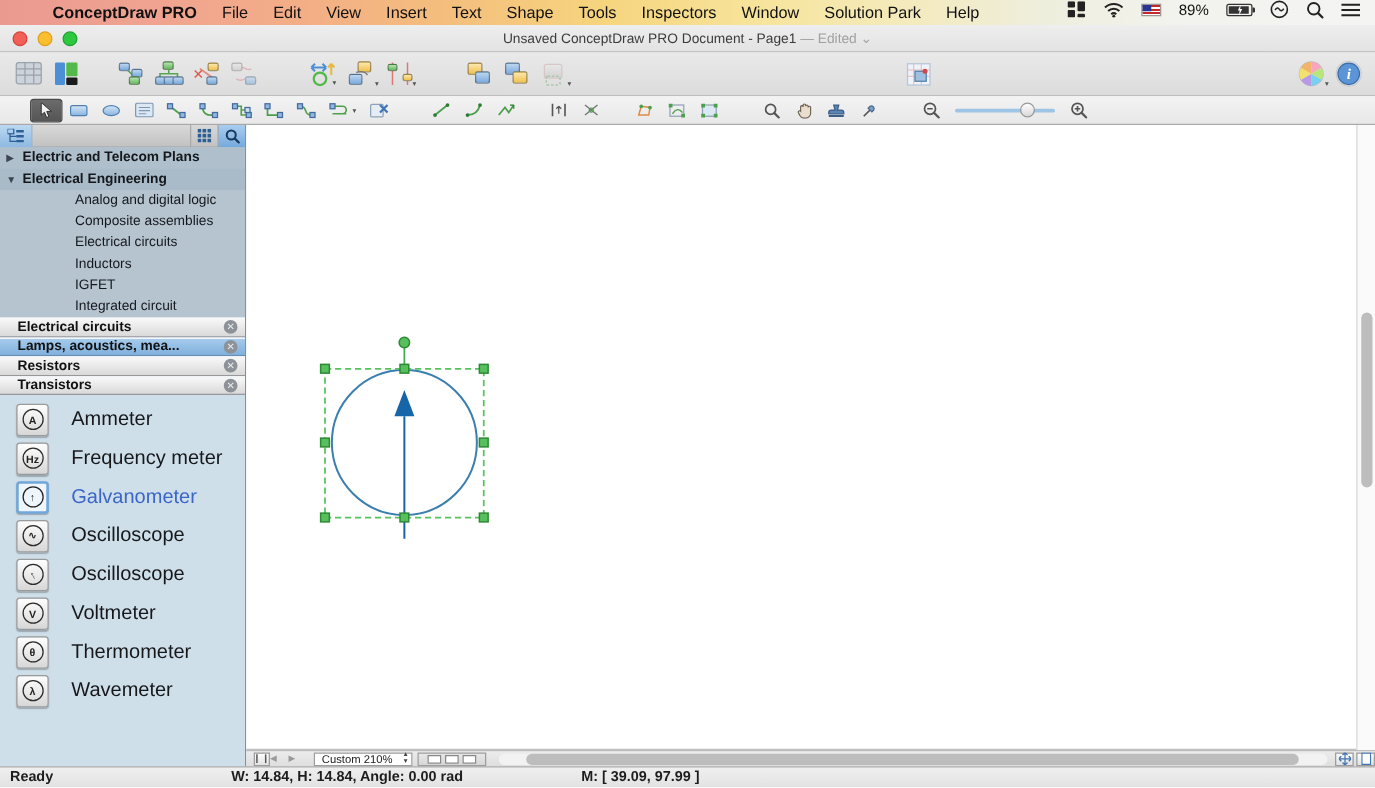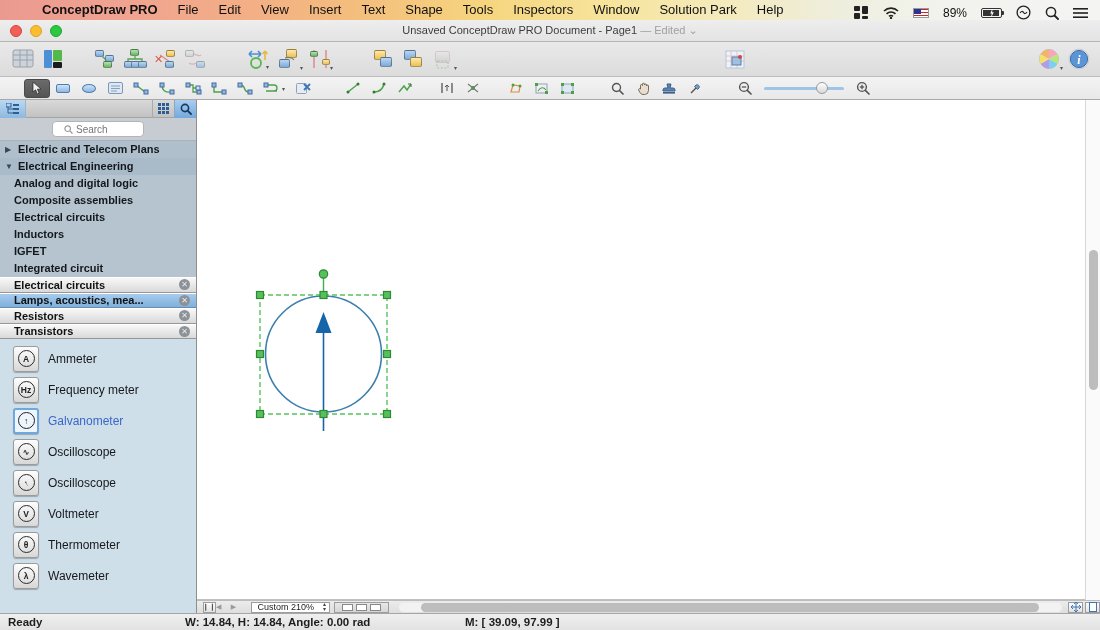--- a/index.html
+++ b/index.html
@@ -4,21 +4,21 @@
 <style>
   * { margin:0; padding:0; box-sizing:border-box; }
   html,body { width:1100px; height:630px; overflow:hidden;
     font-family:"Liberation Sans","DejaVu Sans",sans-serif; }
   body { position:relative; background:#fff; font-size:12px; color:#1a1a1a; }
 
   
   .menubar { position:absolute; left:0; top:0; width:1100px; height:20px;
     background:linear-gradient(90deg,#eb9a90 0%,#f0a490 12%,#f3ae86 22%,#f4bd7d 32%,
       #f6d57e 44%,#f7e59e 56%,#f4eabd 66%,#eeeedd 76%,#f2f3ee 86%,#f4f5f3 100%);
-    display:flex; align-items:flex-end; font-size:13px; color:#111; }
+    display:flex; align-items:flex-start; font-size:13px; color:#111; }
   .menubar .apple { margin:0 18px 0 14px; font-size:14px; }
   .menu-item { padding:0 10px; height:20px; line-height:20px; white-space:nowrap; }
   .menu-item.bold { font-weight:700; }
   .menubar-right { margin-left:auto; display:flex; align-items:center; gap:14px; padding-right:12px; }
   .mbicon { display:inline-flex; align-items:center; }
   .batt-pct { font-size:12px; }
   .flag { width:16px; height:10px; position:relative;
     background:repeating-linear-gradient(#c62828 0 1.5px,#fff 1.5px 3px); border:0.5px solid #999; }
   .flag:before { content:""; position:absolute; left:0; top:0; width:7px; height:5px; background:#283593; }
   .battery { width:21px; height:10px; border:1px solid #333; border-radius:2px; position:relative; }
@@ -84,40 +84,40 @@
     font-size:10px; color:#999; display:flex; align-items:center; justify-content:center; gap:3px; }
   .search-field input { border:none; outline:none; width:56px; font-size:10px; background:transparent;
     font-family:"Liberation Sans",sans-serif; }
 
   .tree { background:#b6c4d0; }
   .tree-row { height:17px; line-height:17px; font-size:11px; font-weight:700; color:#14181c;
     padding-left:18px; position:relative; white-space:nowrap; }
   .tree-row .arr { position:absolute; left:5px; width:10px; font-size:8px; color:#3c4650; }
   .tree-row.top { background:#b0bfcc; }
   .tree-row.open { background:#a9bac9; }
-  .tree-row.indent { padding-left:14px; font-weight:700; }
+  .tree-row.indent { padding-left:32px; font-weight:400;margin-left:28px; }
 
   .section { height:15.5px; display:flex; align-items:center; font-size:11px; font-weight:700; color:#111;
     background:linear-gradient(#f8f8f8,#d9d9d9); border-top:1px solid #fff; border-bottom:1px solid #97979c;
     padding:0 6px 0 14px; }
   .section.sel { background:linear-gradient(#a7cbec,#7fb0dc); border-bottom:1px solid #6a8cb0; }
   .section .close { margin-left:auto; width:11px; height:11px; border-radius:50%; background:#8d9298;
     color:#e9ebee; font-size:8px; line-height:11px; text-align:center; font-weight:400; }
 
   .shape-list { flex:1; overflow:hidden; padding-top:4px; }
   .shape-row { height:31px; display:flex; align-items:center; }
   .shape-btn { width:26px; height:26px; margin-left:13px; border-radius:3px;
     background:linear-gradient(#fefefe,#d7d7d7); border:1px solid #9b9b9b;
     display:flex; align-items:center; justify-content:center; box-shadow:0 1px 1px rgba(0,0,0,.25); }
   .shape-row.sel .shape-btn { border:2px solid #6fa8dc; background:#eef5fc; }
   .shape-sym { width:17px; height:17px; border:1.4px solid #2b2b2b; border-radius:50%;
     display:flex; align-items:center; justify-content:center; font-size:8.5px; font-weight:700; color:#222; }
   .shape-row.sel .shape-sym { border-color:#222; }
   .shape-sym .tilt { display:inline-block; transform:rotate(-28deg); }
-  .shape-label { margin-left:9px; font-size:12px; color:#16181a; }
+  .shape-label { margin-left:18px; font-size:16px; color:#16181a; }
   .shape-row.sel .shape-label { color:#3a66c8; }
 
   
   .canvas { position:absolute; left:197px; top:100px; width:888px; height:500px; background:#ffffff;
     border-bottom:1px solid #c0c0c0; }
   .vscroll { position:absolute; left:1085px; top:100px; width:15px; height:500px; background:#fafafa;
     border-left:1px solid #d8d8d8; }
   .vscroll .thumb { position:absolute; left:3px; top:150px; width:9px; height:140px; background:#bdbdbd; border-radius:5px; }
 
   
@@ -559,29 +559,20 @@
           </g>
         </svg>
     </div>
     <div class="side-btn searchb">
       <svg width="12" height="12">
           <circle cx="5" cy="5" r="3.6" fill="none" stroke="#18385c" stroke-width="1.6"></circle>
           <line x1="7.8" y1="7.8" x2="11" y2="11" stroke="#18385c" stroke-width="1.8" stroke-linecap="round"></line>
         </svg>
     </div>
   </div>
-  <div class="search-row">
-    <div class="search-field">
-      <svg width="9" height="9">
-          <circle cx="3.7" cy="3.7" r="2.8" fill="none" stroke="#9a9a9a" stroke-width="1.2"></circle>
-          <line x1="5.9" y1="5.9" x2="8.5" y2="8.5" stroke="#9a9a9a" stroke-width="1.3"></line>
-        </svg>
-      <input type="text" placeholder="Search" style="">
-    </div>
-  </div>
 
   <div class="tree">
 
       <div class="tree-row top">
         <span class="arr">▶</span>
         <span>Electric and Telecom Plans</span>
       </div>
 
       <div class="tree-row top open">
         <span class="arr">▼</span>

